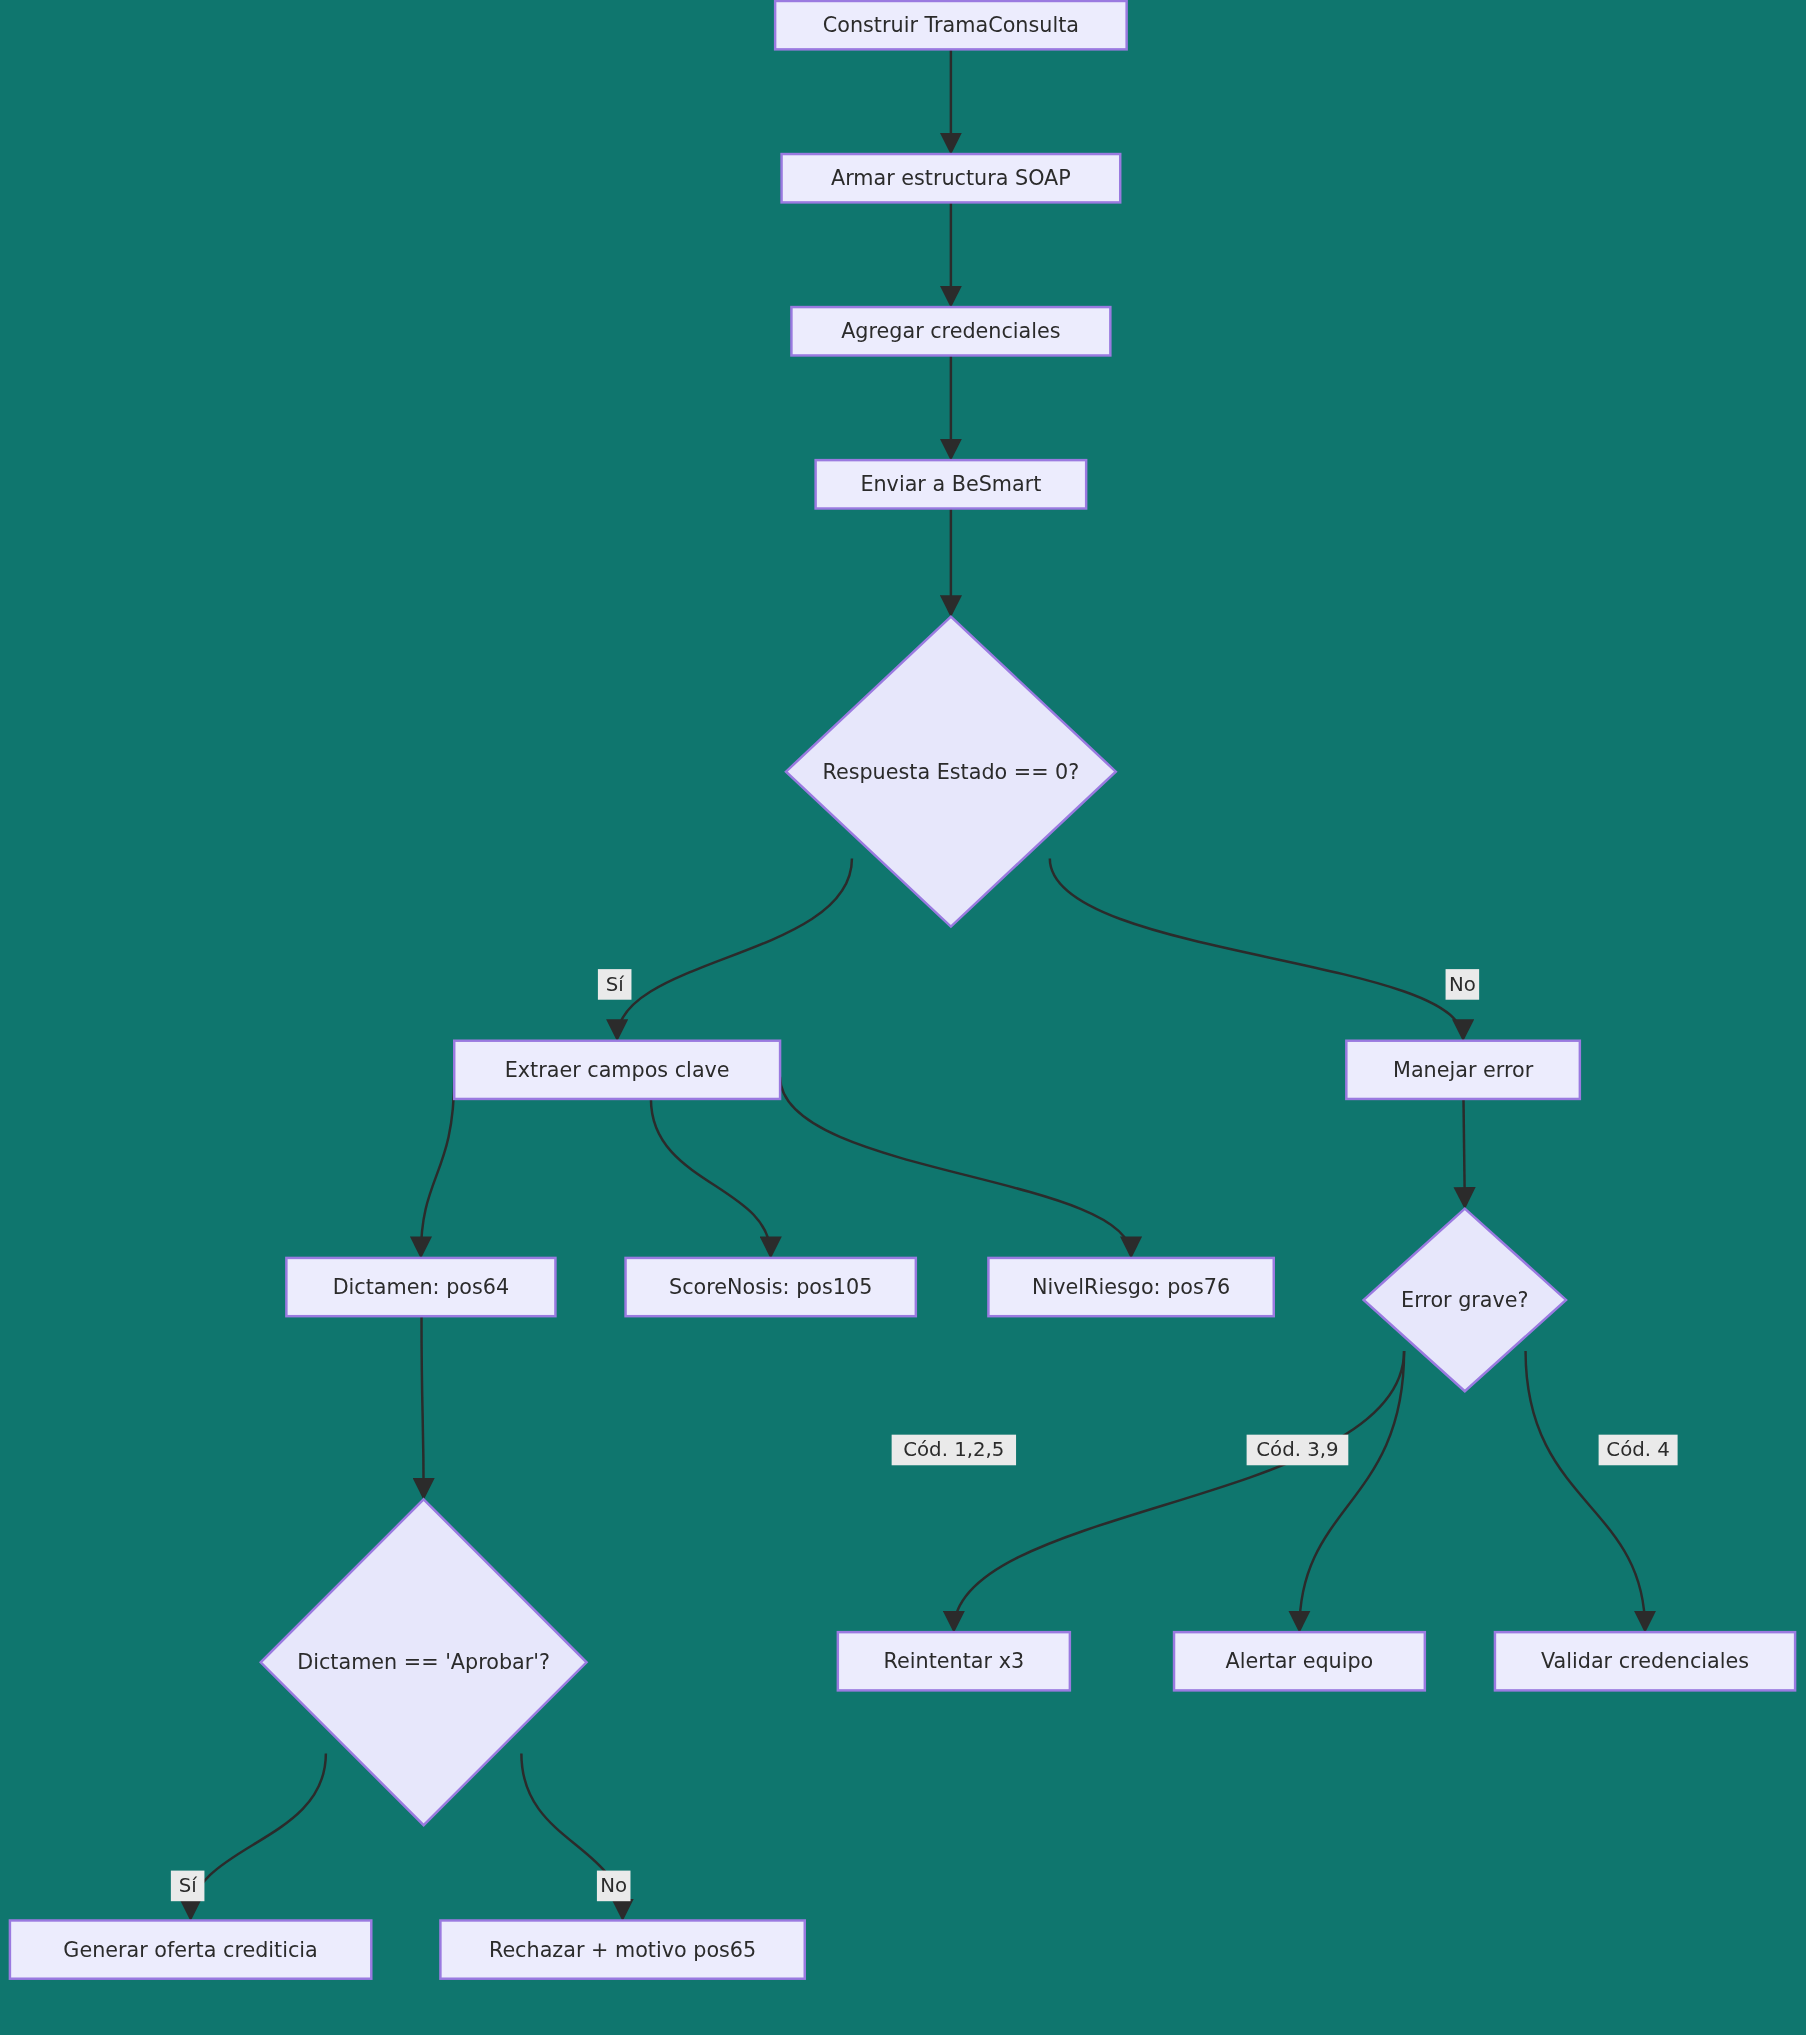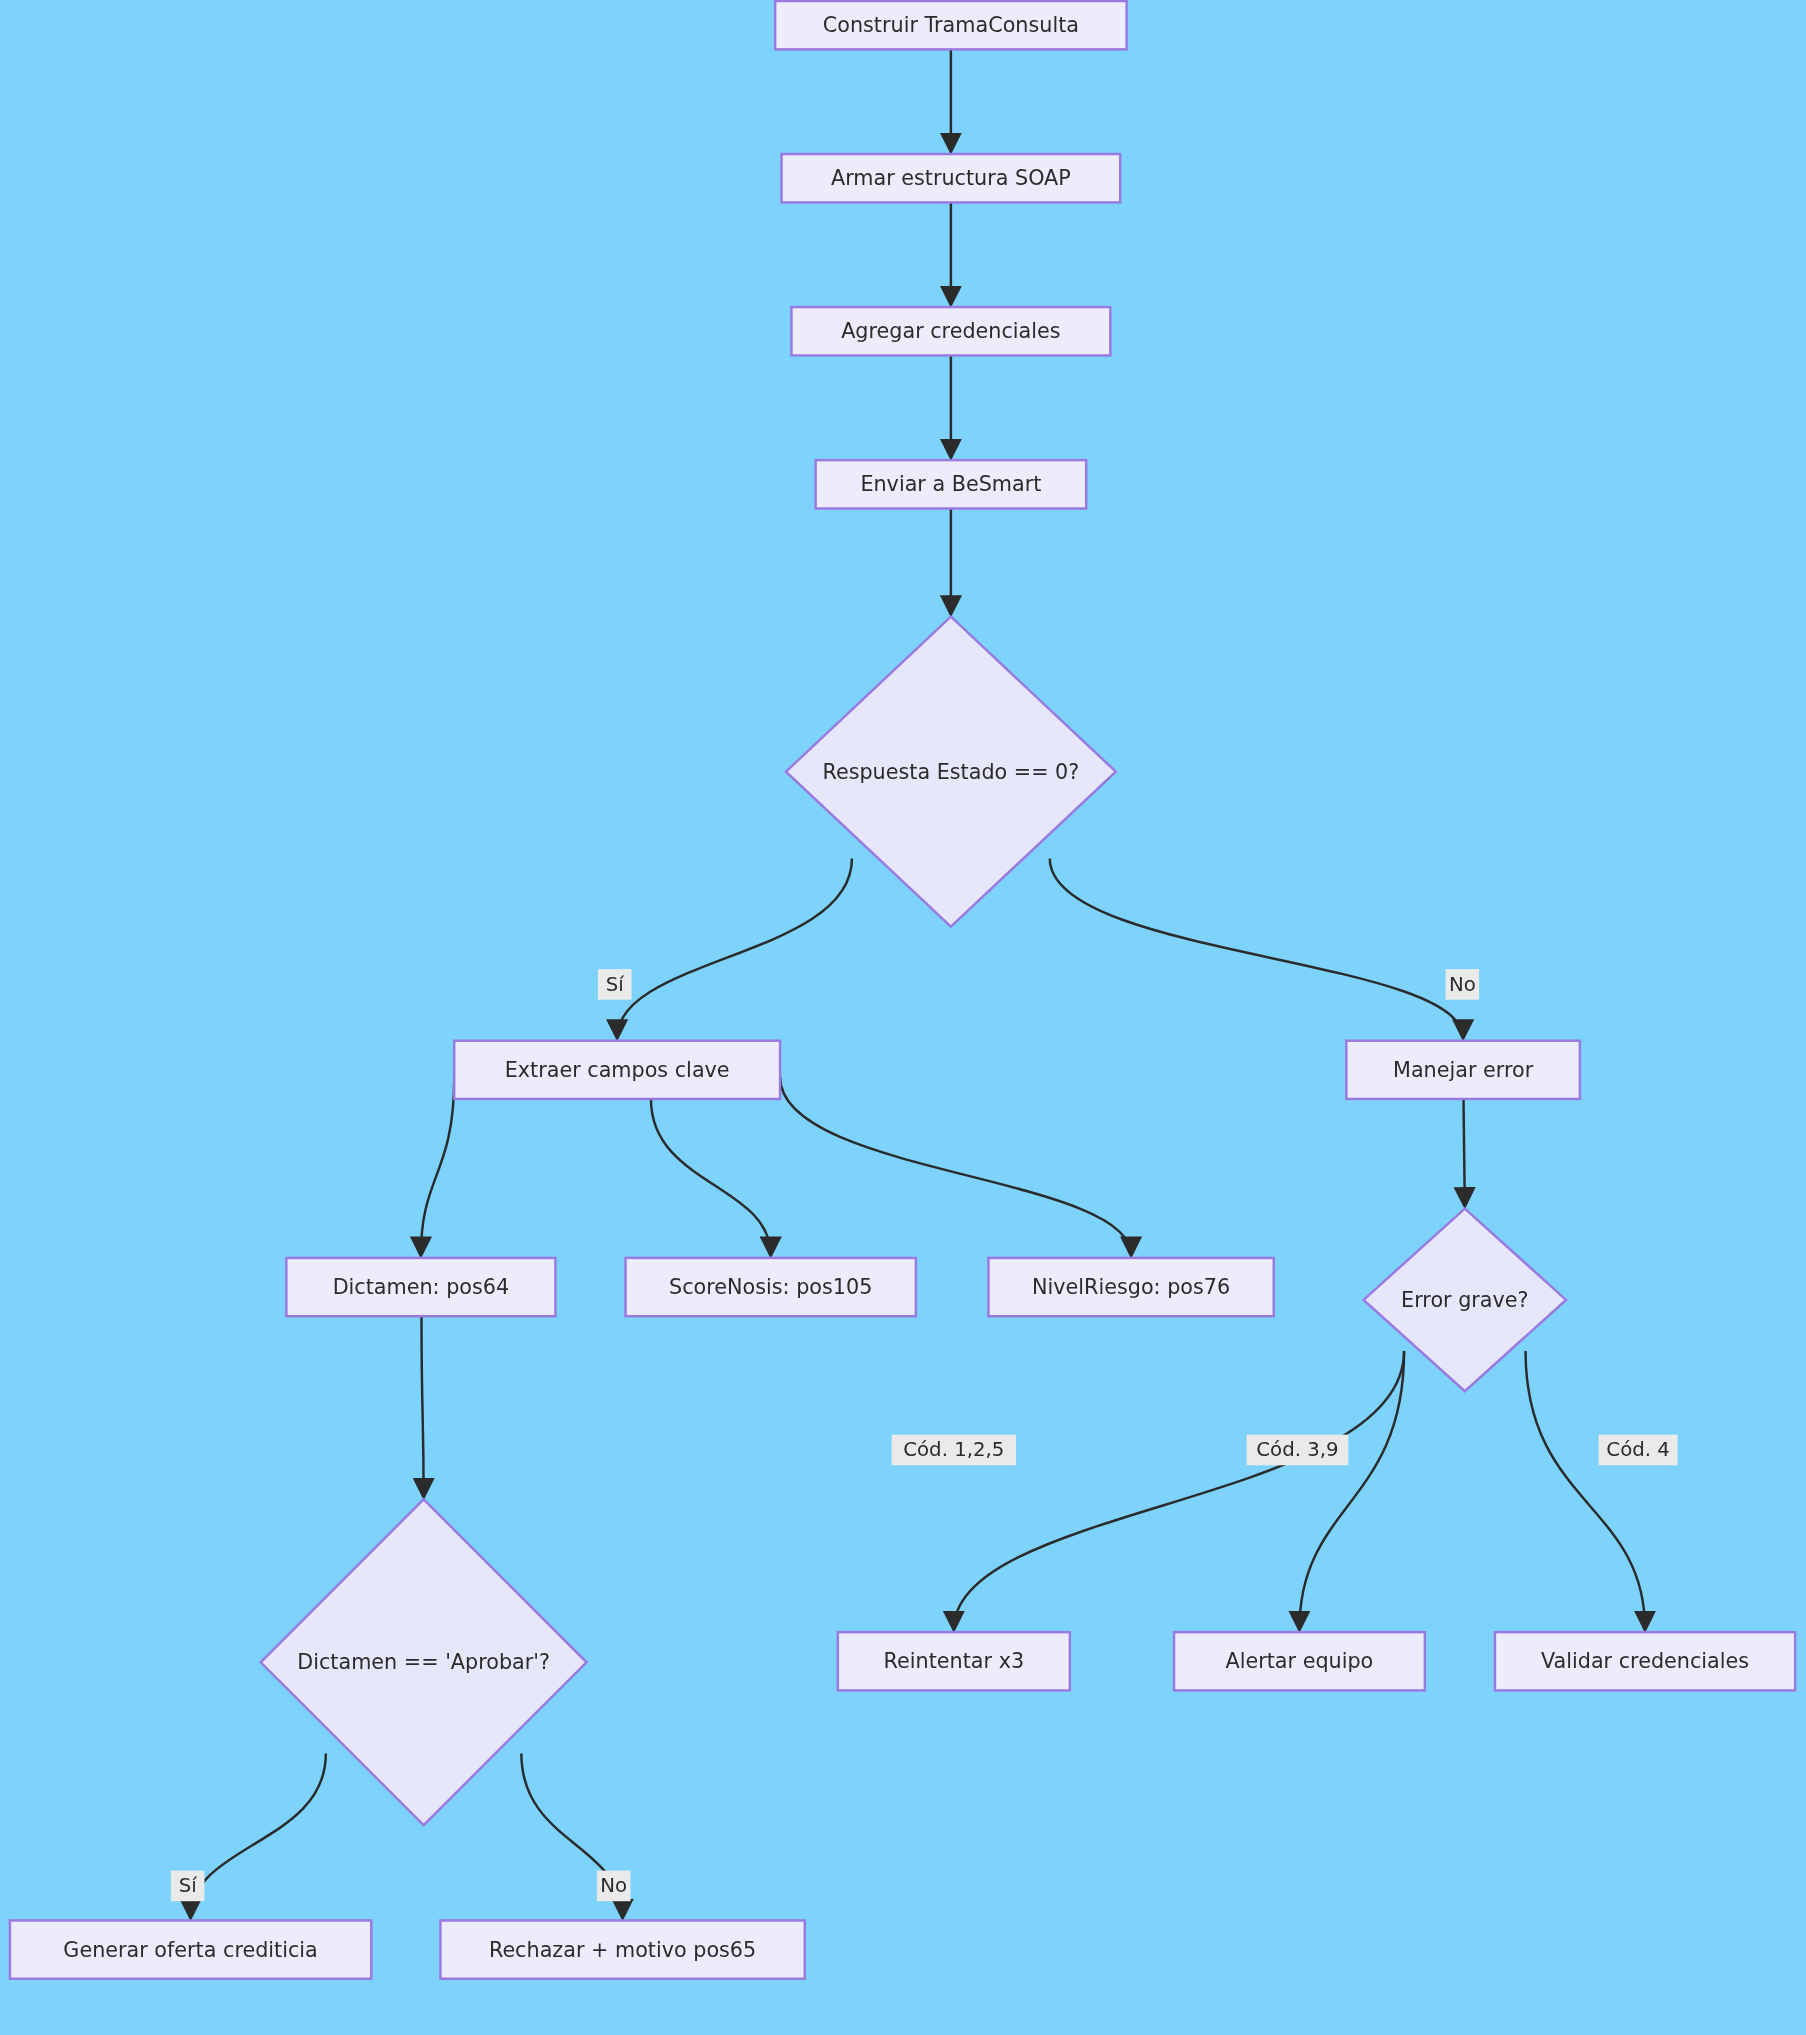--- a/index.html
+++ b/index.html
@@ -10,21 +10,21 @@
   body {
     width: 1806px;
     height: 2035px;
     font-family: "DejaVu Sans", sans-serif;
     overflow: hidden;
   }
   #flowchart-root {
     position: relative;
     width: 1806px;
     height: 2035px;
-    background: #7dd3fc;
+    background: #0f766e;
   }
   svg#diagram {
     display: block;
     width: 1806px;
     height: 2035px;
   }
   .node-rect {
     fill: #ececfd;
     stroke: #9a7ae0;
     stroke-width: 5;

